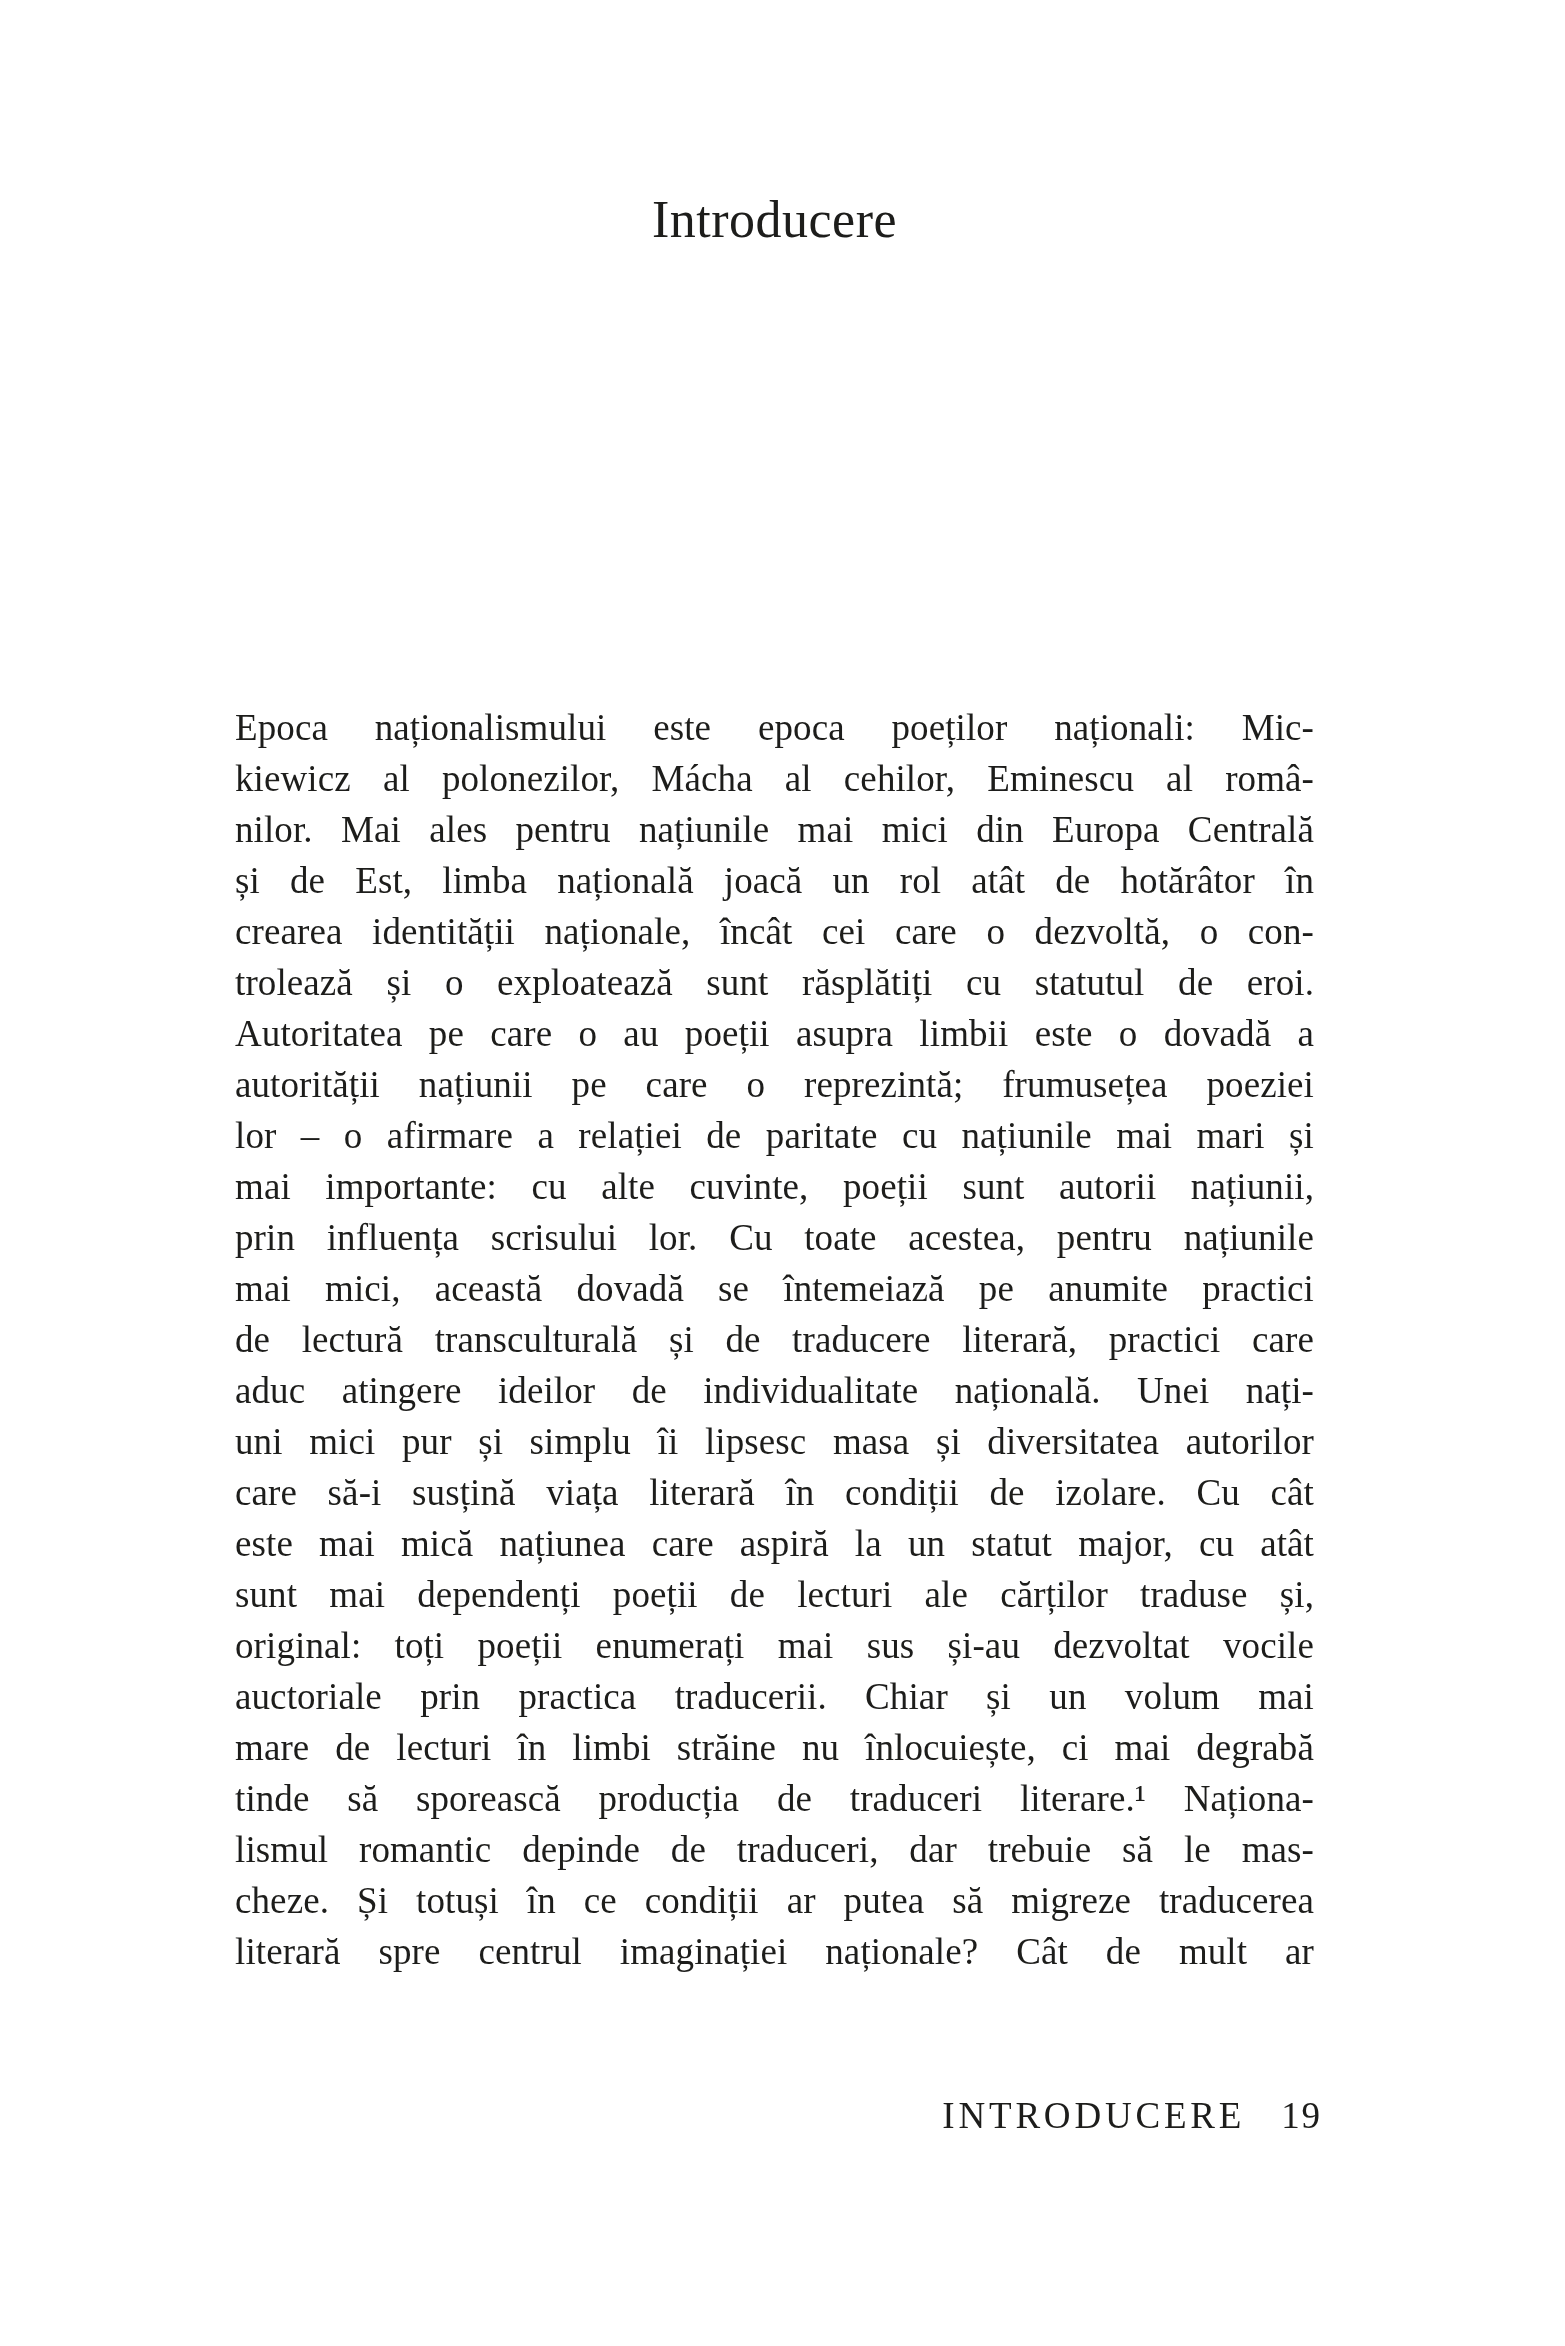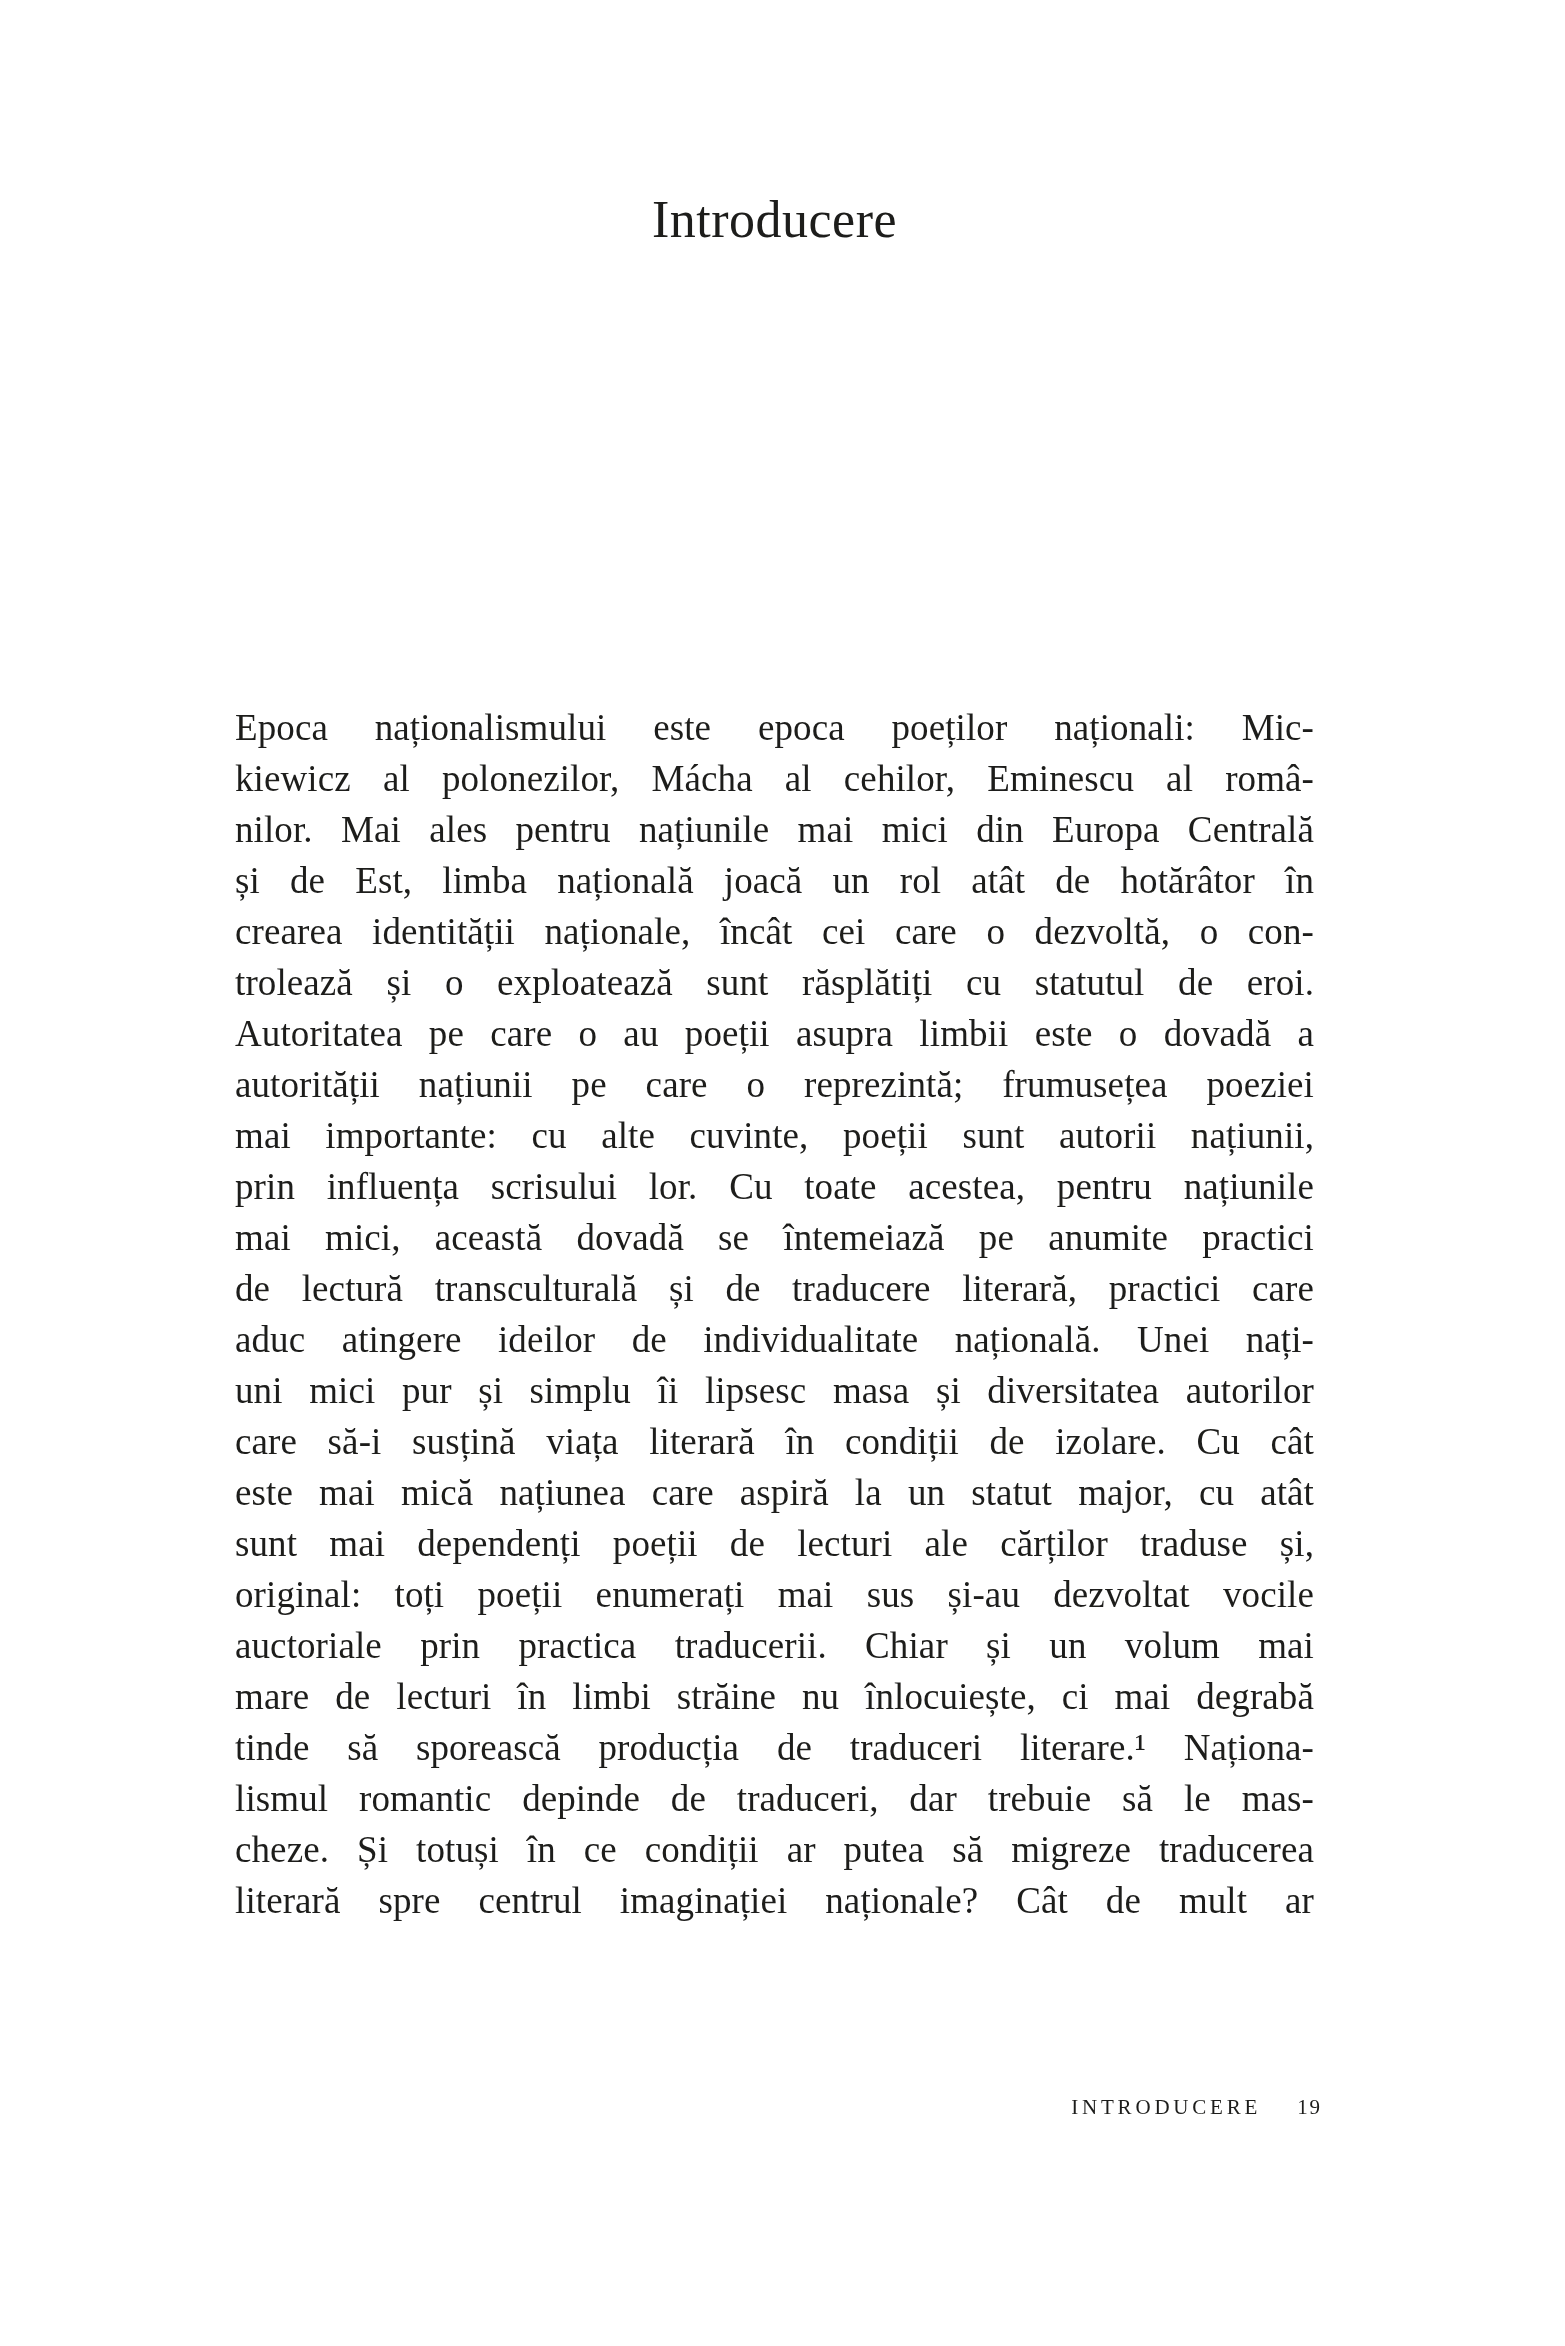--- a/index.html
+++ b/index.html
@@ -42,21 +42,21 @@
   .body-text .line {
     text-align: justify;
     text-align-last: justify;
     white-space: normal;
     letter-spacing: 0.1px;
   }
   .running-footer {
     position: absolute;
     top: 2097px;
     right: 271px;
-    font-size: 21px;
+    font-size: 37px;
     line-height: 1;
     color: #1d1d1b;
     white-space: nowrap;
   }
   .footer-label {
     letter-spacing: 3.8px;
     font-variant-numeric: oldstyle-nums;
   }
   .footer-page {
     margin-left: 36px;
@@ -74,20 +74,21 @@
 
   <div class="body-text">
       <div class="line">Epoca naționalismului este epoca poeților naționali: Mic-</div>
       <div class="line">kiewicz al polonezilor, Mácha al cehilor, Eminescu al româ-</div>
       <div class="line">nilor. Mai ales pentru națiunile mai mici din Europa Centrală</div>
       <div class="line">și de Est, limba națională joacă un rol atât de hotărâtor în</div>
       <div class="line">crearea identității naționale, încât cei care o dezvoltă, o con-</div>
       <div class="line">trolează și o exploatează sunt răsplătiți cu statutul de eroi.</div>
       <div class="line">Autoritatea pe care o au poeții asupra limbii este o dovadă a</div>
       <div class="line">autorității națiunii pe care o reprezintă; frumusețea poeziei</div>
+      <div class="line">lor – o afirmare a relației de paritate cu națiunile mai mari și</div>
       <div class="line">mai importante: cu alte cuvinte, poeții sunt autorii națiunii,</div>
       <div class="line">prin influența scrisului lor. Cu toate acestea, pentru națiunile</div>
       <div class="line">mai mici, această dovadă se întemeiază pe anumite practici</div>
       <div class="line">de lectură transculturală și de traducere literară, practici care</div>
       <div class="line">aduc atingere ideilor de individualitate națională. Unei nați-</div>
       <div class="line">uni mici pur și simplu îi lipsesc masa și diversitatea autorilor</div>
       <div class="line">care să-i susțină viața literară în condiții de izolare. Cu cât</div>
       <div class="line">este mai mică națiunea care aspiră la un statut major, cu atât</div>
       <div class="line">sunt mai dependenți poeții de lecturi ale cărților traduse și,</div>
       <div class="line">original: toți poeții enumerați mai sus și-au dezvoltat vocile</div>

